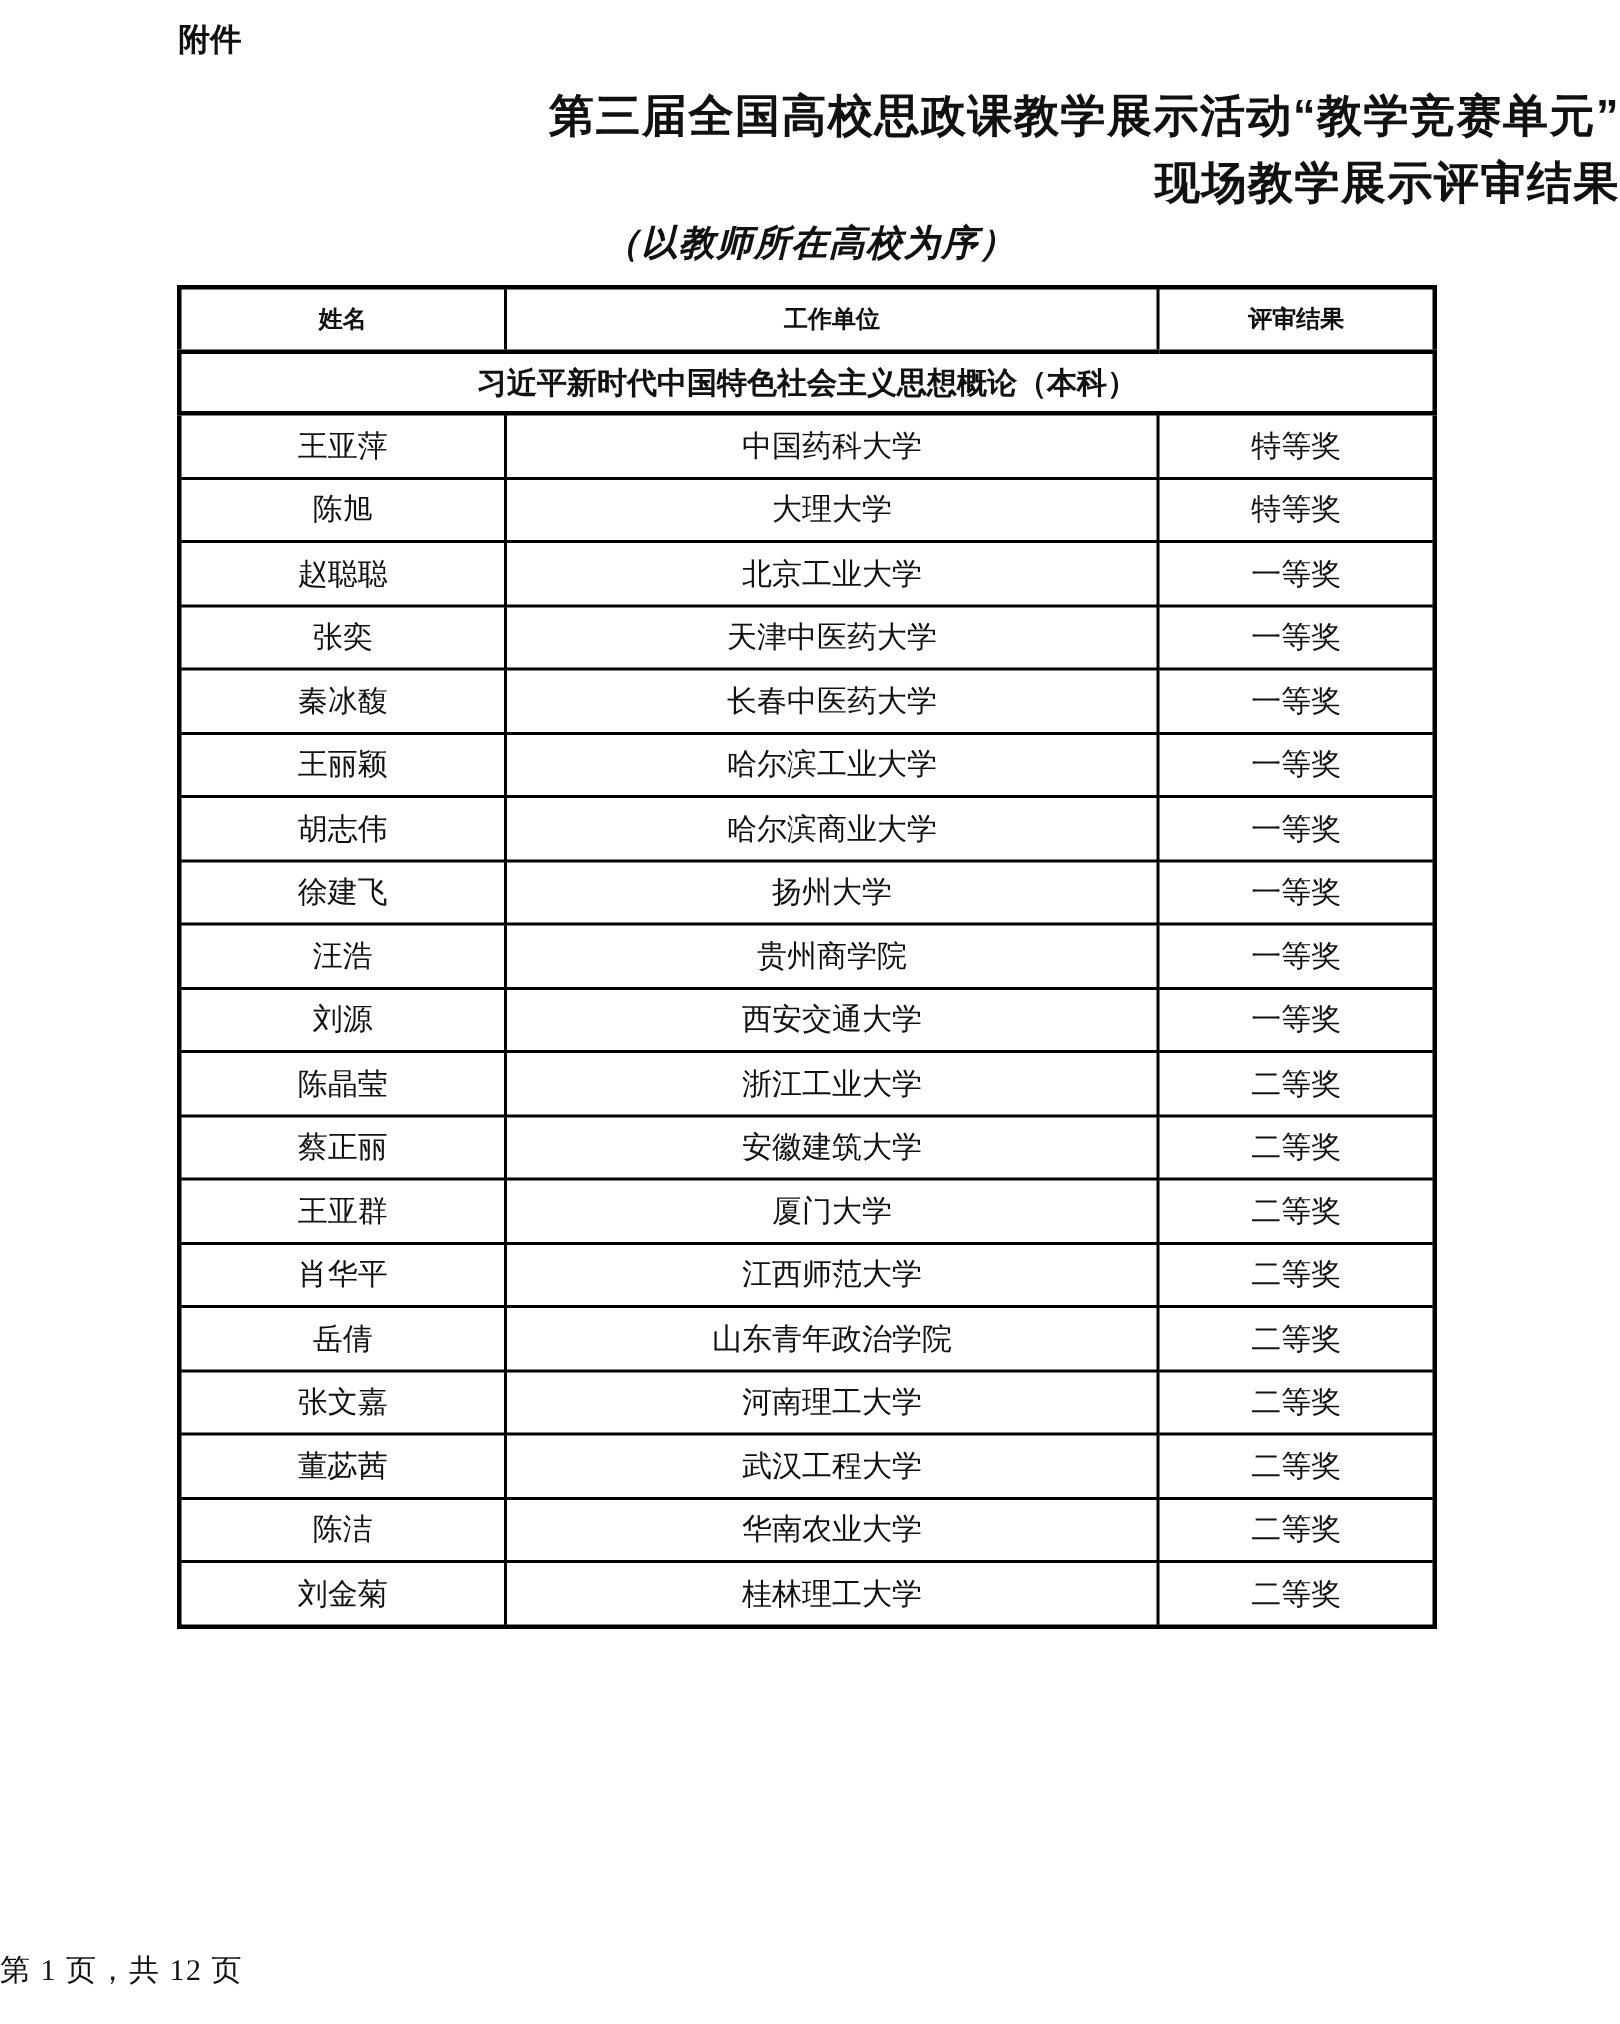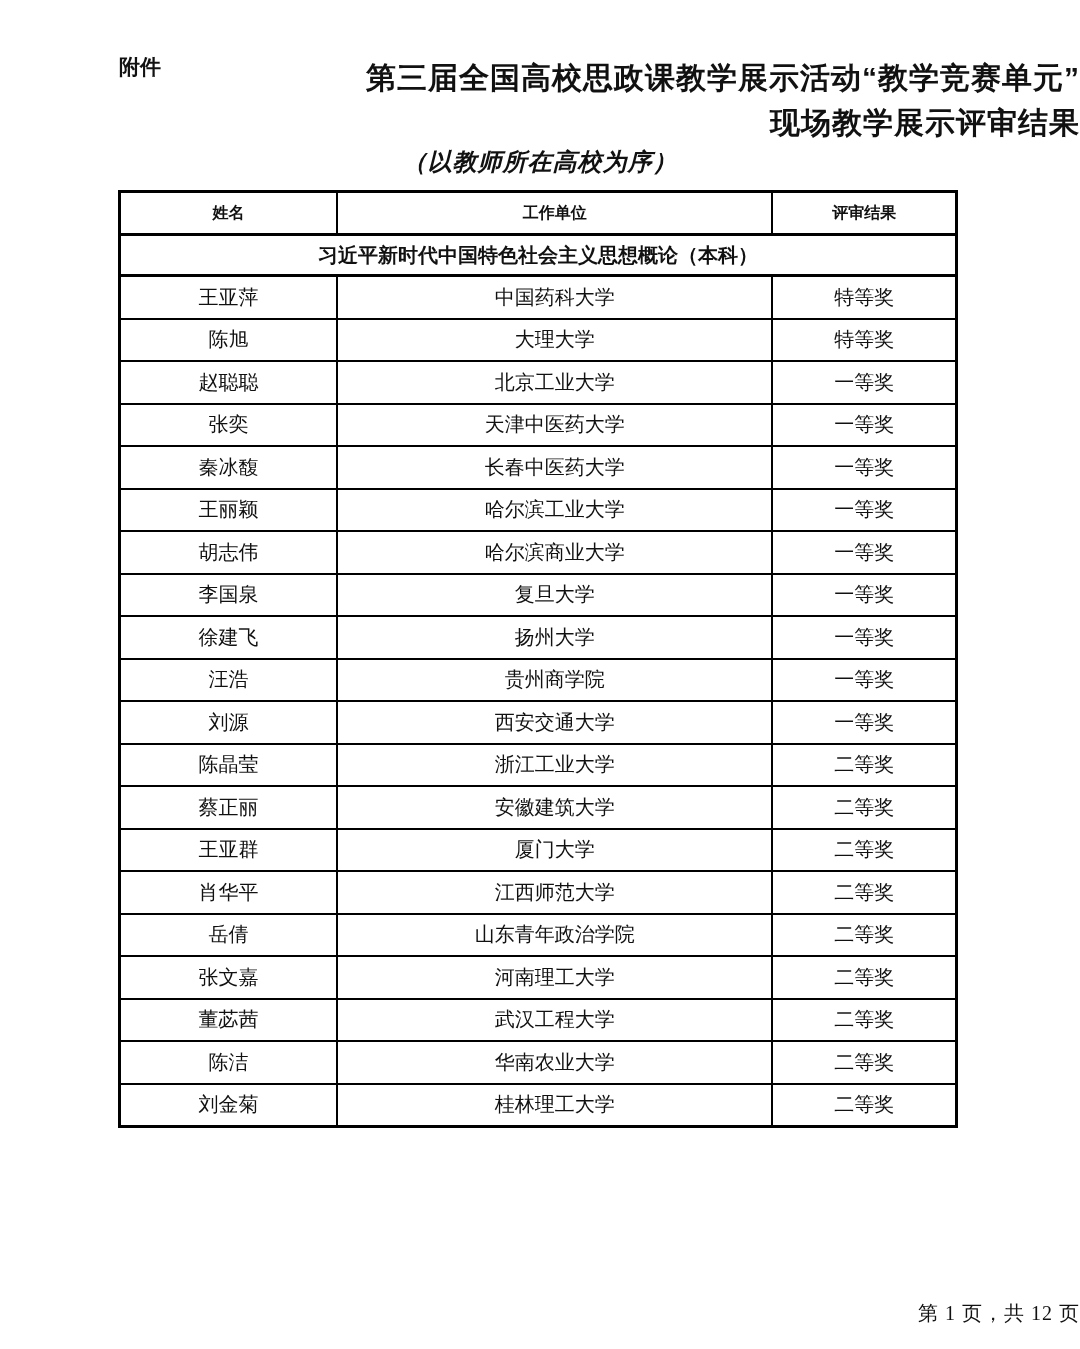--- a/index.html
+++ b/index.html
@@ -6,21 +6,21 @@
   body {
     width: 1080px; height: 1349px;
     background: #ffffff;
     color: #111111;
     position: relative;
     font-family: "Liberation Serif", serif;
   }
   .attachment {
     position: absolute; left: 119px; top: 12px;
     font-family: "Liberation Sans", sans-serif;
-    font-weight: 700; font-size: 21px; margin-top: 41px;
+    font-weight: 700; font-size: 21px;
   }
   .title {
     position: absolute; top: 55px; left: 0; width: 100%;
     margin: 0; text-align: right;
     font-family: "Liberation Sans", sans-serif;
     font-weight: 700; font-size: 30px; line-height: 45px;
     letter-spacing: 1px;
   }
   .title .title-line { display: block; }
   .subtitle {
@@ -60,21 +60,21 @@
     font-weight: 700; font-size: 20px;
     border-bottom-width: 3px;
   }
   tr.data-row td {
     height: 40.5px;
     font-family: "Liberation Serif", serif;
     font-size: 20px;
   }
   .footer {
     position: absolute; top: 1300px; left: 0; width: 100%;
-    text-align: right;
+    text-align: left;
     font-family: "Liberation Serif", serif;
     font-size: 20px; letter-spacing: 1px;
   }
 </style>
 </head>
 <body>
 
 <div class="page">
 
   <div class="attachment">附件</div>
@@ -141,25 +141,20 @@
     <td class="cell-unit">哈尔滨工业大学</td>
     <td class="cell-result">一等奖</td>
   </tr>
 
   <tr class="data-row">
     <td class="cell-name">胡志伟</td>
     <td class="cell-unit">哈尔滨商业大学</td>
     <td class="cell-result">一等奖</td>
   </tr>
 
-  <tr class="data-row">
-    <td class="cell-name">李国泉</td>
-    <td class="cell-unit">复旦大学</td>
-    <td class="cell-result">一等奖</td>
-  </tr>
 
   <tr class="data-row">
     <td class="cell-name">徐建飞</td>
     <td class="cell-unit">扬州大学</td>
     <td class="cell-result">一等奖</td>
   </tr>
 
   <tr class="data-row">
     <td class="cell-name">汪浩</td>
     <td class="cell-unit">贵州商学院</td>

